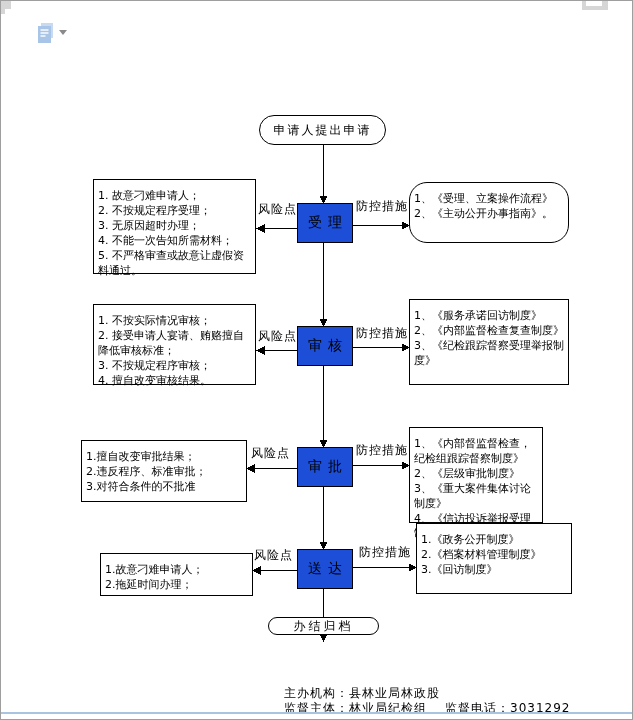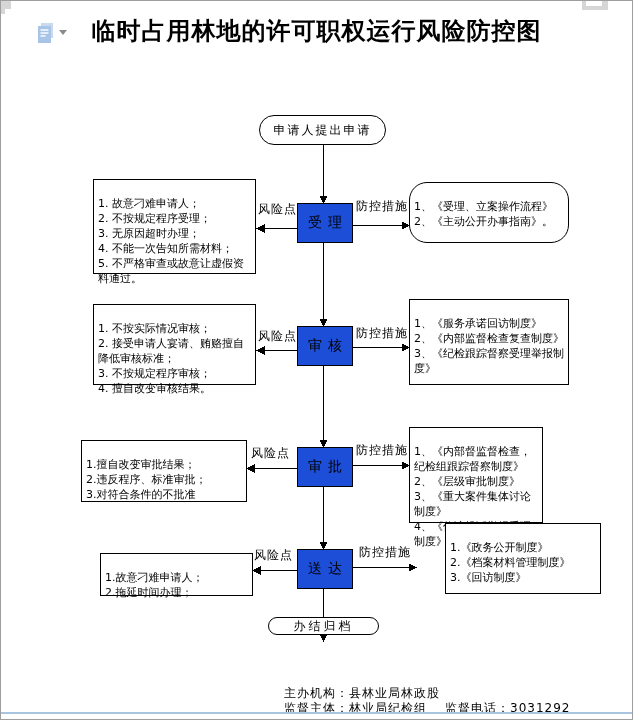--- a/index.html
+++ b/index.html
@@ -1,20 +1,20 @@
 <!DOCTYPE html>
 <html><head>
 <meta charset="utf-8">
 <style>
   html,body{margin:0;padding:0;}
   body{font-family:"DejaVu Sans","Liberation Sans",sans-serif;}
   #page{position:relative;width:631px;height:718px;background:#ffffff;border:1px solid #9e9e9e;overflow:hidden;color:#000;}
   .title{position:absolute;top:14px;left:0;width:100%;text-align:center;font-size:24px;font-weight:bold;letter-spacing:1px;z-index:2;}
   svg.connectors{position:absolute;left:0;top:0;z-index:1;}
-  .txtbox{position:absolute;border:1px solid #000;background:#fff;font-size:11px;line-height:15px;padding:16px 4px;white-space:pre-line;z-index:2;box-sizing:border-box;}
+  .txtbox{position:absolute;border:1px solid #000;background:#fff;font-size:11px;line-height:15px;padding:8px 4px;white-space:pre-line;z-index:2;box-sizing:border-box;}
   .stage{position:absolute;left:296px;width:56px;height:40px;border:1px solid #000;background:#1d4ed8;display:flex;align-items:center;justify-content:center;font-size:14px;letter-spacing:6px;padding-left:6px;box-sizing:border-box;z-index:2;}
   .oval{position:absolute;border:1px solid #000;border-radius:16px;background:#fff;display:flex;align-items:center;justify-content:center;font-size:12px;letter-spacing:2px;z-index:2;box-sizing:border-box;}
   .albl{position:absolute;font-size:12px;letter-spacing:1px;z-index:2;background:transparent;}
   .footer-line{position:absolute;font-size:12px;letter-spacing:1px;z-index:2;}
   .corner{position:absolute;background:#d6d6d6;z-index:3;}
   .corner-notch{position:absolute;background:#ffffff;z-index:4;}
   .bottom-edge{position:absolute;left:0;top:711px;width:100%;height:2px;background:#a9c4de;z-index:3;}
   .paste-icon{position:absolute;left:34px;top:20px;z-index:3;cursor:pointer;}
   .drop-arrow{position:absolute;left:58px;top:29px;width:0;height:0;border-left:4px solid transparent;border-right:4px solid transparent;border-top:5px solid #8a8a8a;z-index:3;cursor:pointer;}
 </style>
@@ -34,21 +34,20 @@
       <rect x="6" y="2" width="12" height="15" fill="#c9daf0"></rect>
       <rect x="3" y="5" width="13" height="17" fill="#a8c4e6"></rect>
       <polygon points="16,5 16,10 21,10" fill="#c9daf0" opacity="0"></polygon>
       <line x1="5.5" y1="9" x2="13.5" y2="9" stroke="#ffffff" stroke-width="1.4"></line>
       <line x1="5.5" y1="12" x2="13.5" y2="12" stroke="#ffffff" stroke-width="1.4"></line>
       <line x1="5.5" y1="15" x2="10.5" y2="15" stroke="#ffffff" stroke-width="1.4"></line>
     </svg>
   </div>
   <div class="drop-arrow"></div>
 
-  <div class="title">临时占用林地的许可职权运行风险防控图</div>
 
   <svg class="connectors" width="631" height="718" viewBox="0 0 631 718" shape-rendering="crispEdges">
     <g stroke="#000" stroke-width="1" fill="#000">
 
       <line x1="322.5" y1="144" x2="322.5" y2="196"></line>
         <polygon points="319,195 326,195 322.5,202"></polygon>
       <line x1="322.5" y1="242" x2="322.5" y2="319"></line>
         <polygon points="319,318 326,318 322.5,325"></polygon>
       <line x1="322.5" y1="365" x2="322.5" y2="440"></line>
         <polygon points="319,439 326,439 322.5,446"></polygon>
@@ -111,21 +110,21 @@
   <div class="txtbox" style="left:408px;top:426px;width:134px;height:96px;">1、《内部督监督检查，纪检组跟踪督察制度》
 2、《层级审批制度》
 3、《重大案件集体讨论制度》
 4、《信访投诉举报受理制度》</div>
 
   <div class="txtbox" style="left:99px;top:552px;width:153px;height:43px;">1.故意刁难申请人；
 2.拖延时间办理；</div>
   <div class="stage" style="top:548px;">送达</div>
   <div class="albl" style="left:253px;top:546px;">风险点</div>
   <div class="albl" style="left:358px;top:543px;">防控措施</div>
-  <div class="txtbox" style="left:415px;top:522px;width:156px;height:71px;margin-left:29px;">1.《政务公开制度》
+  <div class="txtbox" style="left:415px;top:522px;width:156px;height:71px;">1.《政务公开制度》
 2.《档案材料管理制度》
 3.《回访制度》</div>
 
   <div class="footer-line" style="left:283px;top:684px;">主办机构：县林业局林政股</div>
   <div class="footer-line" style="left:283px;top:699px;">
     <span>监督主体：林业局纪检组</span><span style="display:inline-block;width:18px;"></span><span>监督电话：3031292</span>
   </div>
 
 </div>
 

